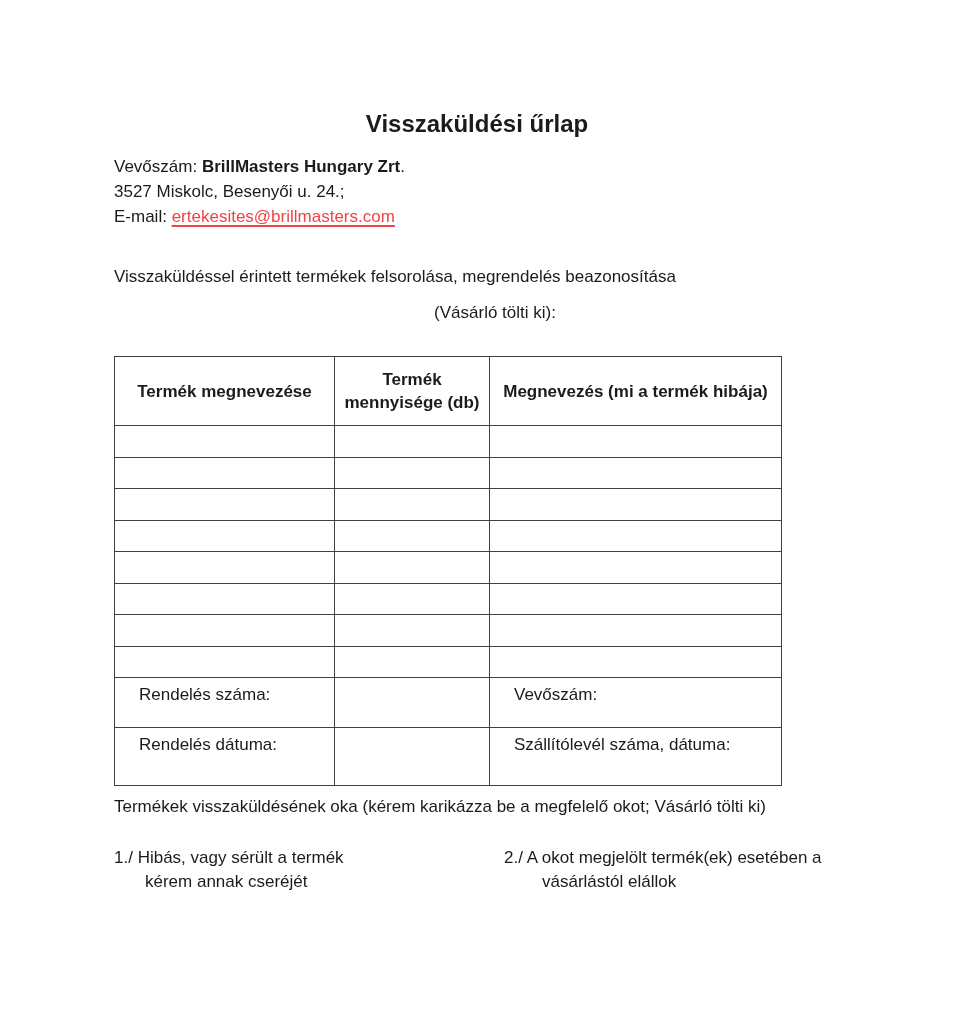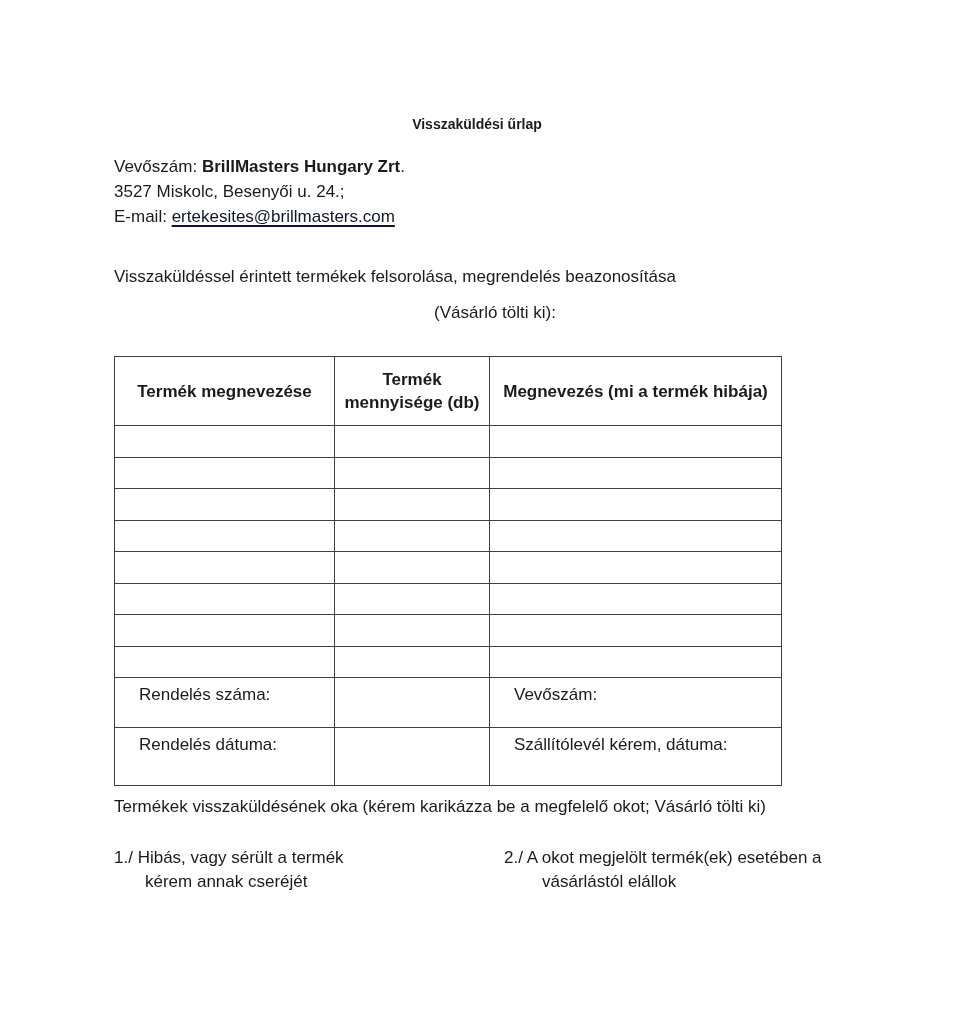--- a/index.html
+++ b/index.html
@@ -15,32 +15,32 @@
   .page {
     width: 954px;
     height: 1024px;
     background: #ffffff;
     padding-top: 112px;
   }
   .doc-title {
     width: 954px;
     text-align: center;
     font-weight: bold;
-    font-size: 14px;
+    font-size: 24px;
     line-height: 24px;
   }
   .content {
     margin-left: 114px;
     width: 667px;
   }
   .recipient { margin-top: 18px; line-height: 25px; }
   .recipient .line { white-space: nowrap; }
   .recipient b { font-weight: bold; }
   .email {
-    color: #0f172a;
+    color: #ef4444;
     text-decoration: underline;
     text-underline-offset: 3px;
     text-decoration-thickness: 1.5px;
     cursor: pointer;
   }
   .intro {
     margin-top: 36px;
     line-height: 24px;
     white-space: nowrap;
   }
@@ -178,21 +178,21 @@
         </tbody>
       <tbody>
         <tr class="meta-row meta-row-1">
           <td>Rendelés száma:</td>
           <td></td>
           <td>Vevőszám:</td>
         </tr>
         <tr class="meta-row meta-row-2">
           <td>Rendelés dátuma:</td>
           <td></td>
-          <td>Szállítólevél kérem, dátuma:</td>
+          <td>Szállítólevél száma, dátuma:</td>
         </tr>
       </tbody>
     </table>
 
     <div class="reason-heading">Termékek visszaküldésének oka (kérem karikázza be a megfelelő okot; Vásárló tölti ki)</div>
 
     <div class="options">
       <div class="option option-1">
         <div class="l1">
           <span>1./</span>

